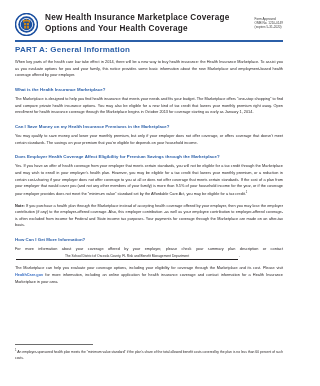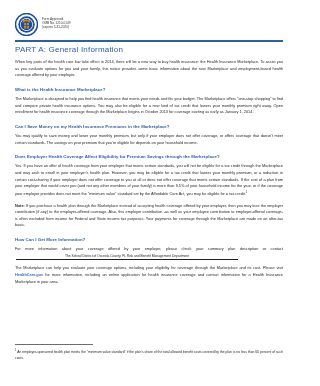--- a/index.html
+++ b/index.html
@@ -68,21 +68,21 @@
   
   .blue-rule {
     margin-top: 4px;
     height: 1.6px;
     background: #2b5fa8;
     width: 100%;
   }
   .part-heading {
     color: #2b5fa8;
     font-size: 8px;
-    font-weight: normal;
+    font-weight: bold;
     letter-spacing: 0.2px;
     margin-top: 3.5px;
     margin-bottom: 0;
   }
 
   
   .body-copy {
     font-size: 3.85px;
     line-height: 6.6px;
     text-align: justify;
@@ -163,20 +163,24 @@
         <circle cx="23" cy="23" r="13" fill="#ffffff"></circle>
         <circle cx="23" cy="23" r="11.5" fill="#1a4fa0"></circle>
         <path d="M16 14 h14 v5 h-3 v-2 h-8 v2 h-3 z" fill="#c8851c"></path>
         <rect x="18" y="20" width="10" height="11" fill="#c8851c"></rect>
         <rect x="22.3" y="20" width="1.4" height="11" fill="#1a4fa0"></rect>
         <rect x="18" y="24.3" width="10" height="1.3" fill="#1a4fa0"></rect>
         <path d="M23 11.5 l2.2 3.2 h-4.4 z" fill="#c8851c"></path>
       </svg>
     </div>
 
+    <div class="title-block">
+      <div class="title-line">New Health Insurance Marketplace Coverage</div>
+      <div class="title-line">Options and Your Health Coverage</div>
+    </div>
 
     <div class="form-approved">
       <div class="fa-line">Form Approved</div>
       <div class="fa-line">OMB No. 1210-0149</div>
       <div class="fa-line">(expires 5-31-2020)</div>
     </div>
   </div>
 
   <div class="blue-rule"></div>
 

